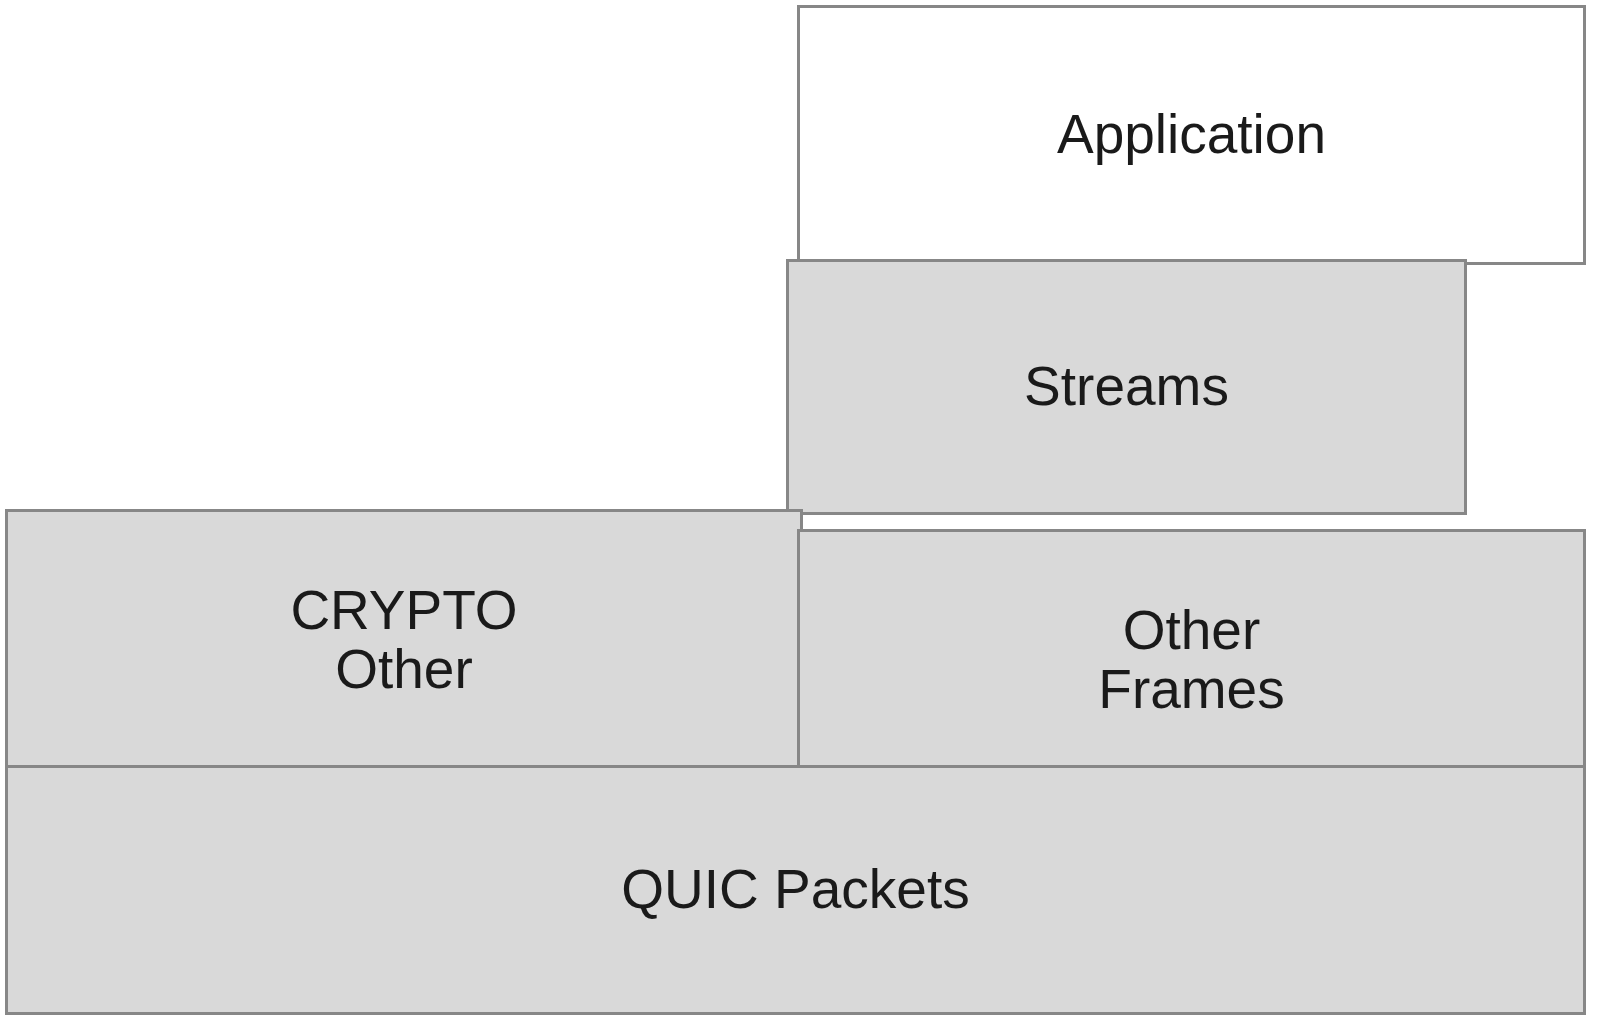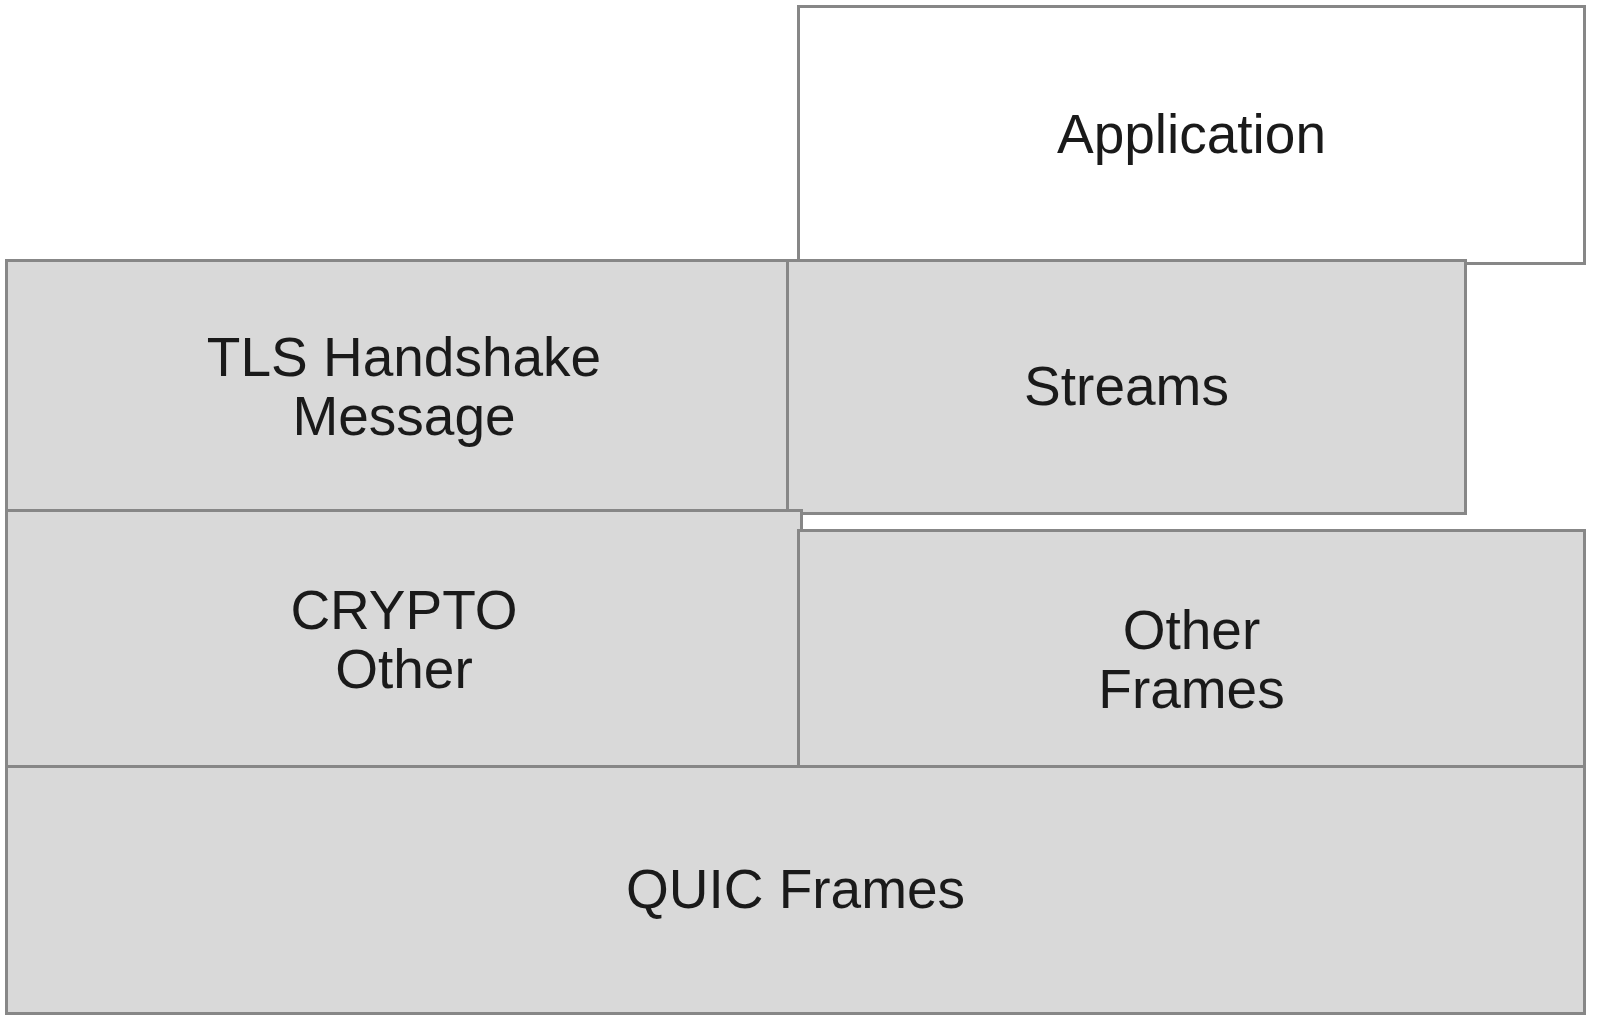--- a/index.html
+++ b/index.html
@@ -97,36 +97,32 @@
 </style>
 </head>
 <body>
 
 <div class="diagram">
 
   <div class="box plain box-application">
     <span class="box-label">Application</span>
   </div>
 
-  <div class="box filled box-tls">
-    <span class="box-label">TLS Handshake
-Message</span>
-  </div>
 
   <div class="box filled box-streams">
     <span class="box-label">Streams</span>
   </div>
 
   <div class="box filled box-crypto">
     <span class="box-label">CRYPTO
 Other</span>
   </div>
 
   <div class="box filled box-other">
     <span class="box-label">Other
 Frames</span>
   </div>
 
   <div class="box filled box-quic">
-    <span class="box-label">QUIC Frames</span>
+    <span class="box-label">QUIC Packets</span>
   </div>
 
 </div>
 
 </body></html>

